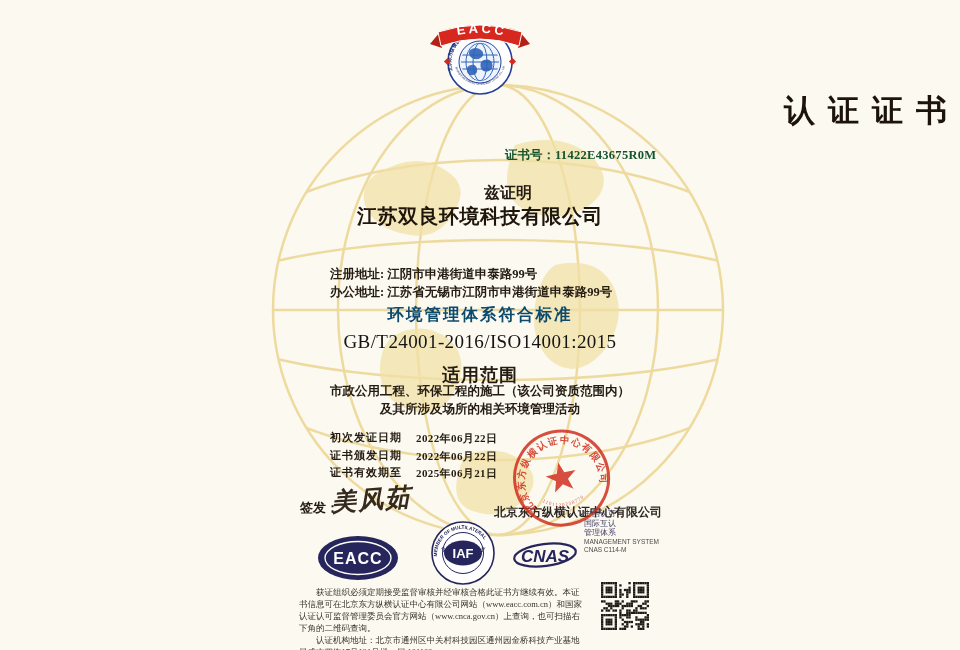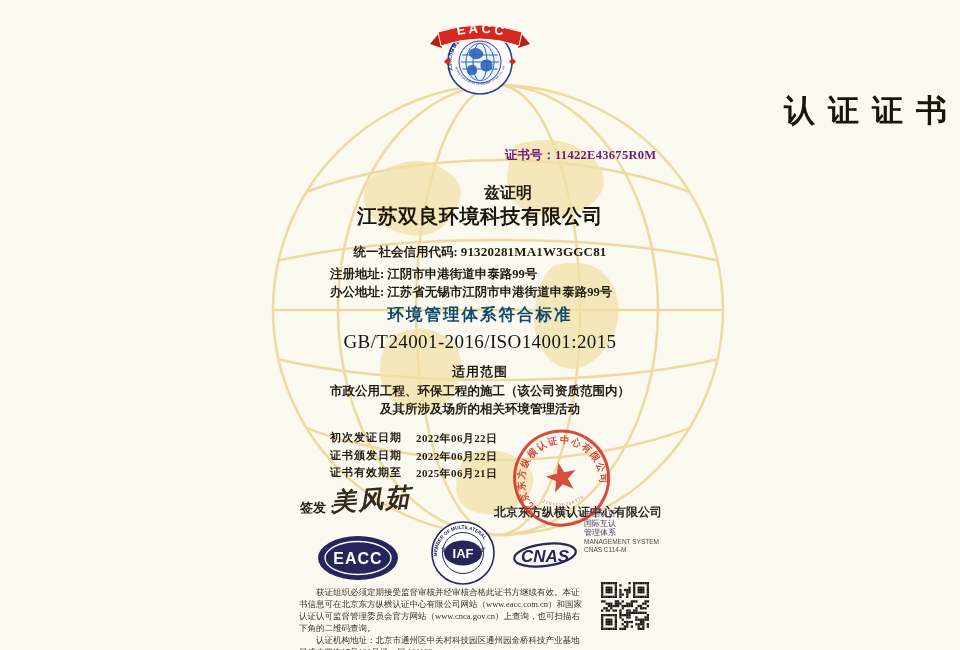--- a/index.html
+++ b/index.html
@@ -7,32 +7,32 @@
          font-family:"Liberation Serif","DejaVu Serif",serif;color:#241c12;}
   .abs{position:absolute;}
   .cwide{left:0;width:960px;text-align:center;}
   
   #watermark{left:255px;top:55px;width:490px;height:510px;opacity:.5;}
   
   #toplogo{left:428px;top:12px;width:104px;height:84px;}
   
   #title{top:90px;font-size:31px;font-weight:bold;letter-spacing:.42em;text-indent:.42em;color:#1c140a;text-align:right;}
   
-  #certno{left:505px;top:147px;font-size:12.5px;font-weight:bold;color:#701a75;}
+  #certno{left:505px;top:147px;font-size:12.5px;font-weight:bold;color:#14532d;}
   #certno .val{font-weight:bold;font-family:"Liberation Serif",serif;letter-spacing:.3px;}
   #certify{top:183px;font-size:16px;font-weight:bold;padding-left:28px;}
   #company{top:203px;font-size:20px;font-weight:bold;letter-spacing:.5px;color:#1e150b;}
   #credit{top:244px;font-size:12.5px;font-weight:bold;}
   #credit .val{font-size:13px;letter-spacing:.2px;}
   .addr{left:330px;font-size:12.5px;font-weight:bold;white-space:nowrap;}
   #regaddr{top:266px;}
   #offaddr{top:284px;}
   #system{top:304px;font-size:16.5px;font-weight:bold;letter-spacing:2px;color:#0c4a6e;}
   #standard{top:331px;font-size:19px;letter-spacing:.4px;color:#141414;}
-  #scopelabel{top:363px;font-size:13px;font-weight:bold;letter-spacing:1px;}
+  #scopelabel{top:363px;font-size:18px;font-weight:bold;letter-spacing:1px;}
   #scope1{top:383px;font-size:12.5px;font-weight:bold;}
   #scope2{top:401px;font-size:12.5px;font-weight:bold;}
   #dates{left:330px;top:430px;font-size:11px;font-weight:bold;}
   #dates .row{display:flex;line-height:17.5px;}
   #dates .lab{width:72px;letter-spacing:1px;font-family:Liberation Mono, monospace;}
   #dates .val{margin-left:14px;letter-spacing:.4px;}
   #signlabel{left:300px;top:499px;font-size:13px;font-weight:bold;}
   #signature{left:331px;top:483px;font-size:25px;font-weight:bold;font-style:italic;
              transform:rotate(-4deg);color:#362a1c;letter-spacing:2px;}
   #issuer{left:468px;top:504px;width:220px;text-align:center;font-size:12px;font-weight:bold;color:#2c2620;}
@@ -122,23 +122,20 @@
   </svg>
 
   <div id="title" class="abs cwide">认证证书</div>
 
   <div id="certno" class="abs">
     <span>证书号：</span><span class="val">11422E43675R0M</span>
   </div>
 
   <div id="certify" class="abs cwide">兹证明</div>
   <div id="company" class="abs cwide">江苏双良环境科技有限公司</div>
-  <div id="credit" class="abs cwide">
-    <span>统一社会信用代码: </span><span class="val">91320281MA1W3GGC81</span>
-  </div>
   <div id="regaddr" class="abs addr">
     <span>注册地址: </span><span>江阴市申港街道申泰路99号</span>
   </div>
   <div id="offaddr" class="abs addr">
     <span>办公地址: </span><span>江苏省无锡市江阴市申港街道申泰路99号</span>
   </div>
   <div id="system" class="abs cwide">环境管理体系符合标准</div>
   <div id="standard" class="abs cwide">GB/T24001-2016/ISO14001:2015</div>
   <div id="scopelabel" class="abs cwide">适用范围</div>
   <div id="scope1" class="abs cwide">市政公用工程、环保工程的施工（该公司资质范围内）</div>

